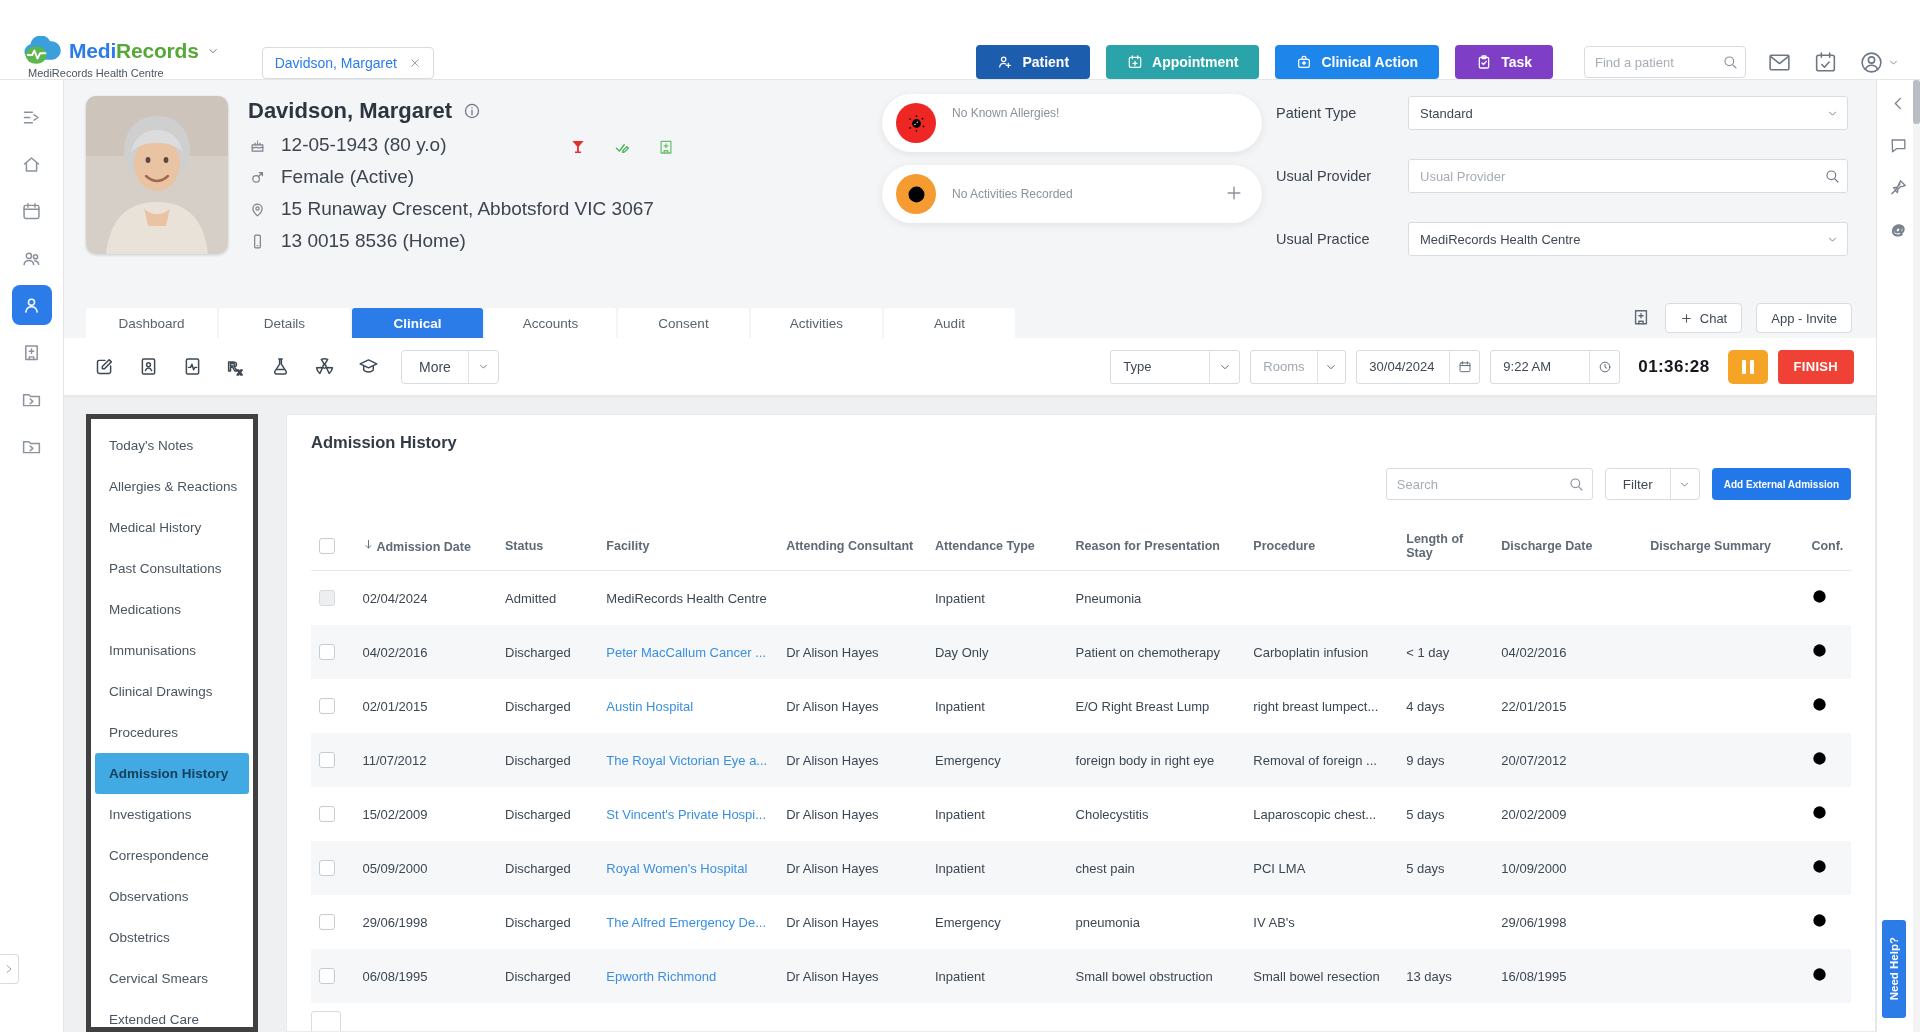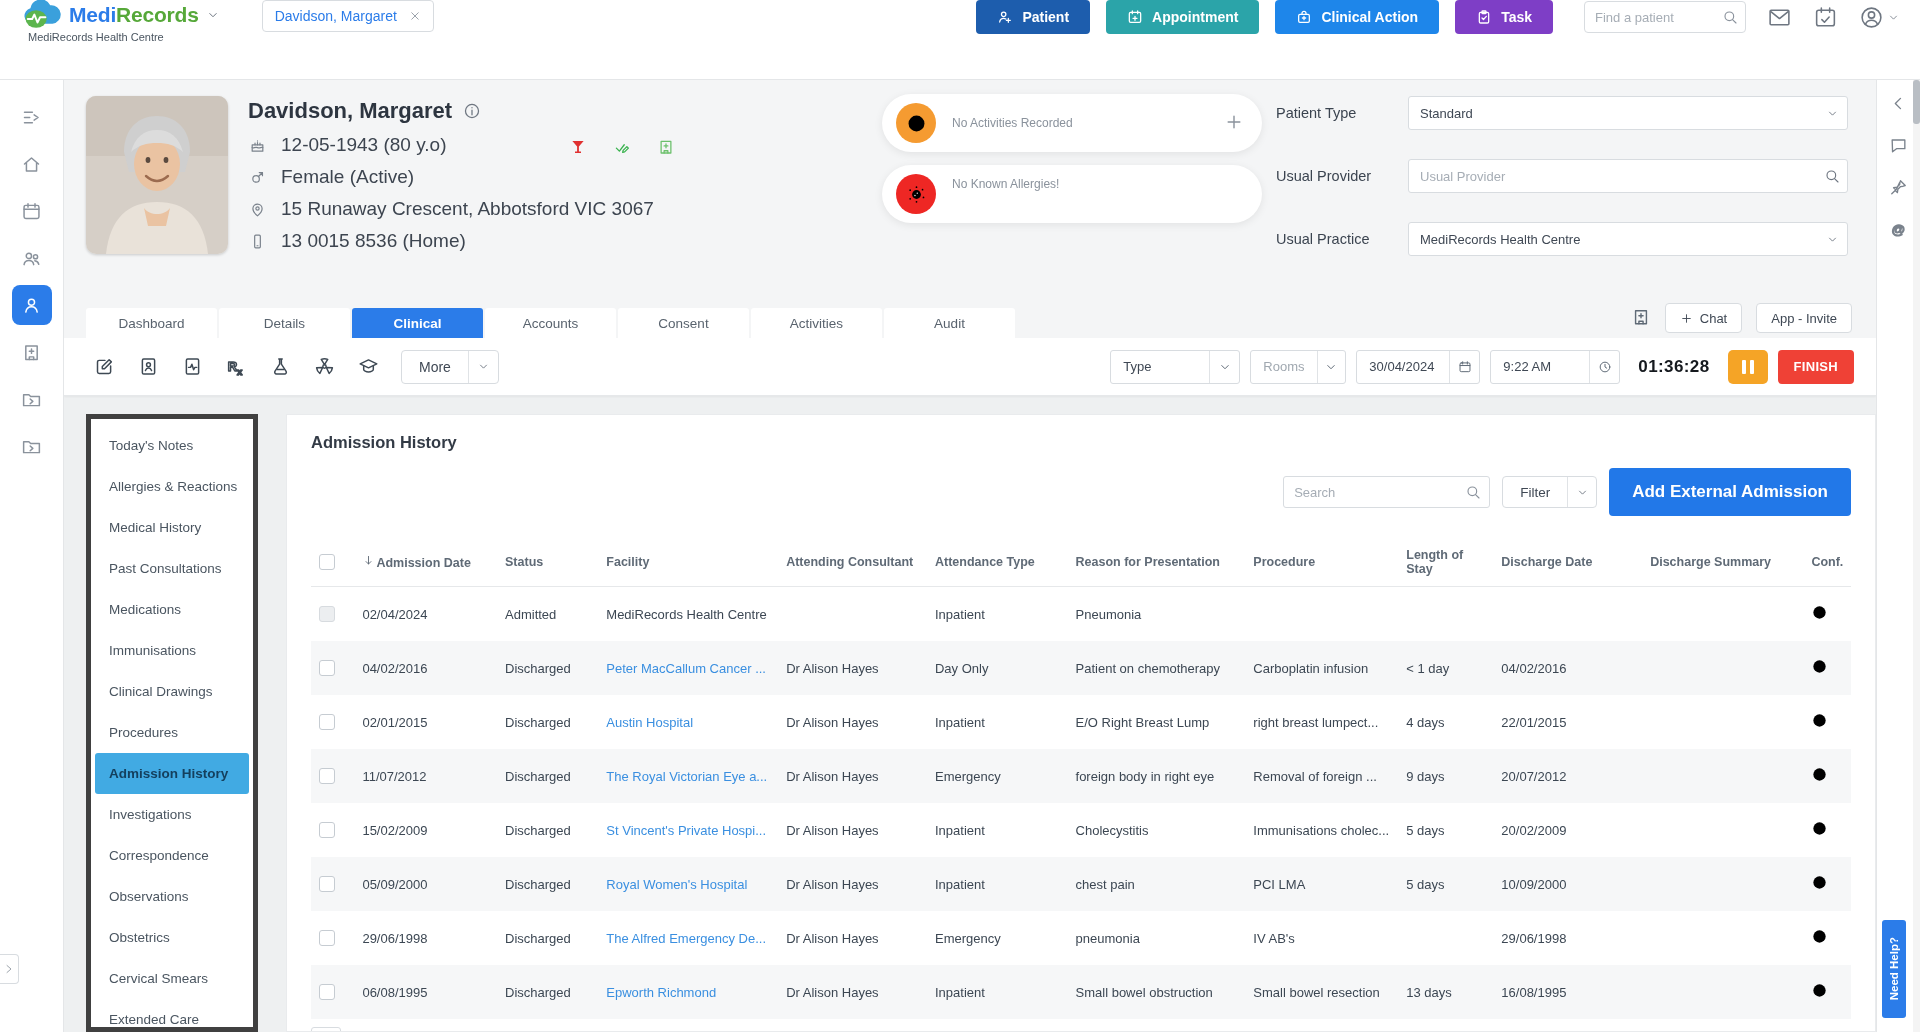--- a/index.html
+++ b/index.html
@@ -3,21 +3,21 @@
 <meta charset="utf-8">
 <style>
   * { box-sizing: border-box; margin: 0; padding: 0; }
   html,body { width:1920px; height:1032px; overflow:hidden; }
   body { font-family:"Liberation Sans", sans-serif; background:#eef0f1; color:#3c4753; }
   button { font-family:inherit; }
   .ic { display:inline-flex; align-items:center; justify-content:center; }
   .ic svg { width:18px; height:18px; stroke:currentColor; fill:none; stroke-width:1.7; stroke-linecap:round; stroke-linejoin:round; }
 
   
-  .topbar { height:80px; background:#fff; border-bottom:1px solid #e4e6e8; display:flex; align-items:flex-start; padding:0 20px; position:relative; z-index:5; }
+  .topbar { height:80px; background:#fff; border-bottom:1px solid #e4e6e8; display:flex; align-items:flex-end; padding:0 20px; position:relative; z-index:5; }
   .logo-wrap { display:flex; flex-direction:column; }
   .logo-row { display:flex; align-items:center; gap:7px; }
   .logo-cloud svg { width:42px; height:30px; }
   .brand { font-size:21px; font-weight:bold; letter-spacing:-.2px; }
   .brand .medi { color:#2b7ce9; } .brand .records { color:#56a839; }
   .logo-chev { color:#6b7480; } .logo-chev svg { width:14px; height:14px; }
   .practice { font-size:11px; color:#4a5560; margin-top:1px; margin-left:8px; }
   .patient-chip { margin-left:42px; display:flex; align-items:center; gap:12px; border:1px solid #d8dce0; border-radius:4px; padding:7px 12px; background:#fff; cursor:pointer; }
   .patient-chip .lbl { color:#2b7ce9; font-size:14px; }
   .patient-chip .x { color:#8a929c; } .patient-chip .x svg { width:12px; height:12px; }
@@ -115,21 +115,21 @@
   .panel-title { font-size:16.5px; font-weight:bold; color:#333b46; }
   .panel-controls { display:flex; justify-content:flex-end; align-items:center; gap:12px; margin-top:16px; }
   .search-wrap { position:relative; }
   .search-input { width:207px; height:32px; border:1px solid #d8dce0; border-radius:3px; padding:0 32px 0 10px; font-size:13px; font-family:inherit; color:#3f4854; outline:none; }
   .search-input::placeholder { color:#a6adb5; }
   .search-ic { position:absolute; right:9px; top:8px; color:#8a929c; } .search-ic svg { width:16px; height:16px; }
   .filter-btn { display:flex; height:32px; border:1px solid #d8dce0; border-radius:4px; background:#fff; align-items:center; cursor:pointer; padding:0; }
   .filter-label { padding:0 17px; font-size:13.5px; color:#3f4854; }
   .filter-chev { width:29px; height:100%; border-left:1px solid #e0e3e6; display:flex; align-items:center; justify-content:center; color:#6e7681; }
   .filter-chev svg { width:13px; height:13px; }
-  .add-btn { height:48px; background:#2278e8; border:none; border-radius:4px; color:#fff; font-size:17px; font-weight:600; padding:0 23px; cursor:pointer; }
+  .add-btn { height:32px; background:#2278e8; border:none; border-radius:4px; color:#fff; font-size:10px; font-weight:600; padding:0 12px; cursor:pointer; }
 
   table { width:100%; border-collapse:collapse; margin-top:22px; table-layout:fixed; }
   th { text-align:left; font-size:12.5px; color:#5f6a76; font-weight:bold; padding:10px 8px; border-bottom:1px solid #e6e8ea; vertical-align:middle; }
   th .sort svg { width:13px; height:13px; vertical-align:-2px; margin-right:1px; }
   td { font-size:13px; color:#3c4753; padding:17px 8px; overflow:hidden; white-space:nowrap; text-overflow:ellipsis; }
   tbody tr:nth-child(even) { background:#f6f7f8; }
   .c-checkbox { width:42px; } .c-admission_date { width:138px; } .c-status { width:98px; }
   .c-facility { width:174px; } .c-attending_consultant { width:144px; } .c-attendance_type { width:136px; }
   .c-reason { width:172px; } .c-procedure { width:148px; } .c-length_of_stay { width:92px; }
   .c-discharge_date { width:144px; } .c-discharge_summary { width:156px; } .c-conf { width:46px; }
@@ -419,50 +419,50 @@
             </span>
             <span class="ic st-hospital">
               <svg viewBox="0 0 24 24">
                 <rect x="5.5" y="4.5" width="13" height="15.5"></rect>
                 <path d="M12 8v5M9.5 10.5h5M9.5 20v-3h5v3"></path>
               </svg>
             </span>
           </div>
 
         <div class="cards">
-          <div class="card">
-            <span class="card-ic orange">
-                <svg viewBox="0 0 24 24">
-                  <circle cx="12" cy="12" r="8.3"></circle>
-                  <path d="M7.5 13.5l2.6-4 2.4 4.6 2-3 2 1.9"></path>
-                </svg>
-              </span>
-            <span class="card-text">No Activities Recorded</span>
-            <button class="plus"><span class="ic">
-                  <svg viewBox="0 0 24 24">
-                    <path d="M12 5v14M5 12h14"></path>
-                  </svg>
-                </span></button>
-          </div>
           <div class="card allergy">
             <span class="card-ic red">
                 <svg viewBox="0 0 24 24">
                   <circle cx="12" cy="12" r="4.6"></circle>
                   <path d="M12 7.4V5M15.8 9l1.9-1.5M16.4 13.6l2.3 1M12 16.6V19M8.2 14.8l-2.2 1.2M7.8 9.4L6 8"></path>
                   <circle cx="12" cy="4.4" r=".9"></circle>
                   <circle cx="18.3" cy="7" r=".9"></circle>
                   <circle cx="19.3" cy="15" r=".9"></circle>
                   <circle cx="12" cy="19.6" r=".9"></circle>
                   <circle cx="5.4" cy="16.5" r=".9"></circle>
                   <circle cx="5.4" cy="7.5" r=".9"></circle>
                   <circle cx="12.8" cy="10.6" r=".7" fill="currentColor" stroke="none"></circle>
                   <circle cx="10.4" cy="13" r=".7" fill="currentColor" stroke="none"></circle>
                 </svg>
               </span>
             <span class="card-text">No Known Allergies!</span>
+          </div>
+          <div class="card">
+            <span class="card-ic orange">
+                <svg viewBox="0 0 24 24">
+                  <circle cx="12" cy="12" r="8.3"></circle>
+                  <path d="M7.5 13.5l2.6-4 2.4 4.6 2-3 2 1.9"></path>
+                </svg>
+              </span>
+            <span class="card-text">No Activities Recorded</span>
+            <button class="plus"><span class="ic">
+                  <svg viewBox="0 0 24 24">
+                    <path d="M12 5v14M5 12h14"></path>
+                  </svg>
+                </span></button>
           </div>
         </div>
 
         <div class="form-col">
           <div class="f-row">
             <span class="f-label">Patient Type</span>
             <div class="f-ctl">
               <span>Standard</span>
               <span class="chev ic">
                   <svg viewBox="0 0 24 24">
@@ -782,21 +782,21 @@
                   </span></td>
               </tr>
               <tr>
                 <td class="c-checkbox"><span class="cb"></span></td>
                 <td>15/02/2009</td>
                 <td>Discharged</td>
                 <td><a class="link">St Vincent's Private Hospi...</a></td>
                 <td>Dr Alison Hayes</td>
                 <td>Inpatient</td>
                 <td>Cholecystitis</td>
-                <td>Immunisations cholec...</td>
+                <td>Laparoscopic chest...</td>
                 <td>5 days</td>
                 <td>20/02/2009</td>
                 <td></td>
                 <td class="c-conf"><span class="infoic">
                     <svg viewBox="0 0 24 24">
                       <circle cx="12" cy="12" r="8.7"></circle>
                       <path d="M12 11v6M12 7.4v.4"></path>
                     </svg>
                   </span></td>
               </tr>

